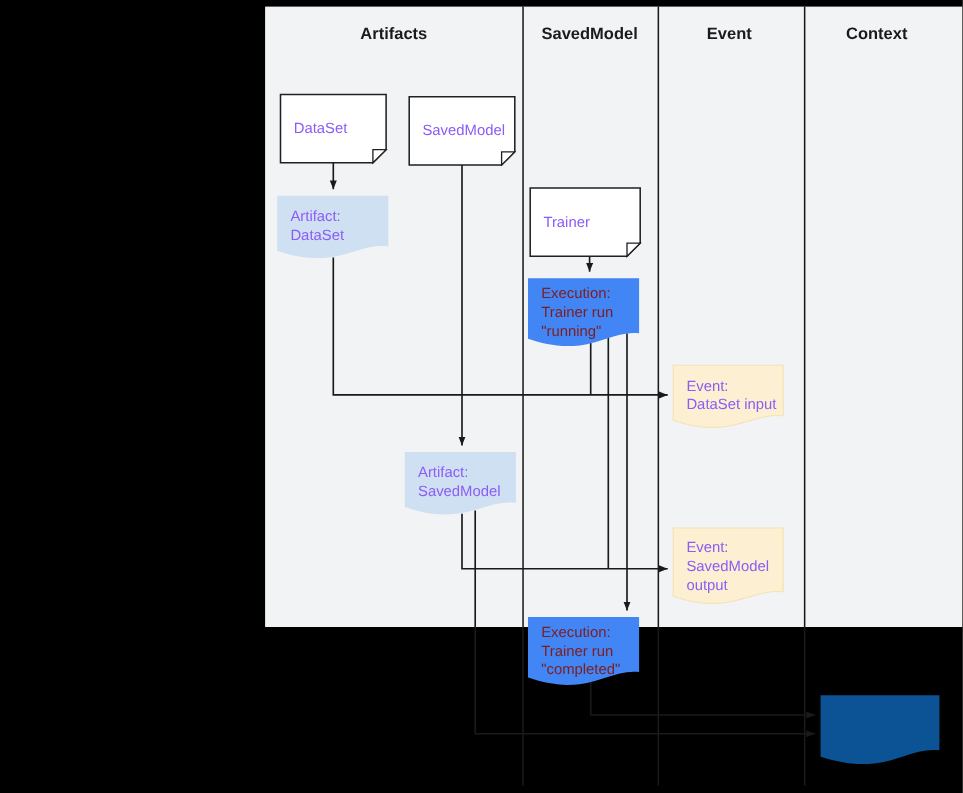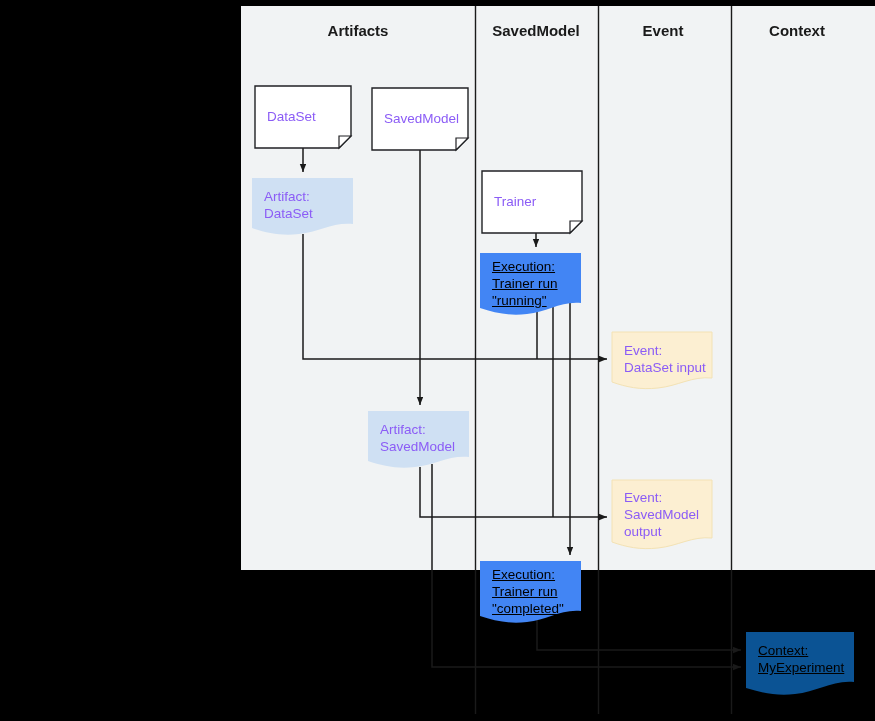--- a/index.html
+++ b/index.html
@@ -46,21 +46,21 @@
   }
   .node-label {
     position: absolute;
     font-family: "Liberation Sans", sans-serif;
     font-size: 13.5px;
     line-height: 17px;
     color: #8b5cf6;
     white-space: pre-line;
     pointer-events: none;
   }
-  .node-label.light { color: #000000; text-decoration: underline; }
+  .node-label.light { color: #7f1d1d; }
 </style>
 </head>
 <body>
 
 <div id="stage">
   <div id="diagram">
 
     <div class="lane-title" style="left:117px; top:16px;">Artifacts</div>
     <div class="lane-title" style="left:295px; top:16px;">SavedModel</div>
     <div class="lane-title" style="left:422px; top:16px;">Event</div>
@@ -150,17 +150,15 @@
     <div class="node-label" style="left:383px; top:336px;">Event:
 DataSet input</div>
     <div class="node-label" style="left:139px; top:415px;">Artifact:
 SavedModel</div>
     <div class="node-label" style="left:383px; top:483px;">Event:
 SavedModel
 output</div>
     <div class="node-label light" style="left:251px; top:560px;">Execution:
 Trainer run
 "completed"</div>
-    <div class="node-label light" style="left:517px; top:636px;">Context:
-MyExperiment</div>
 
   </div>
 </div>
 
 </body></html>

